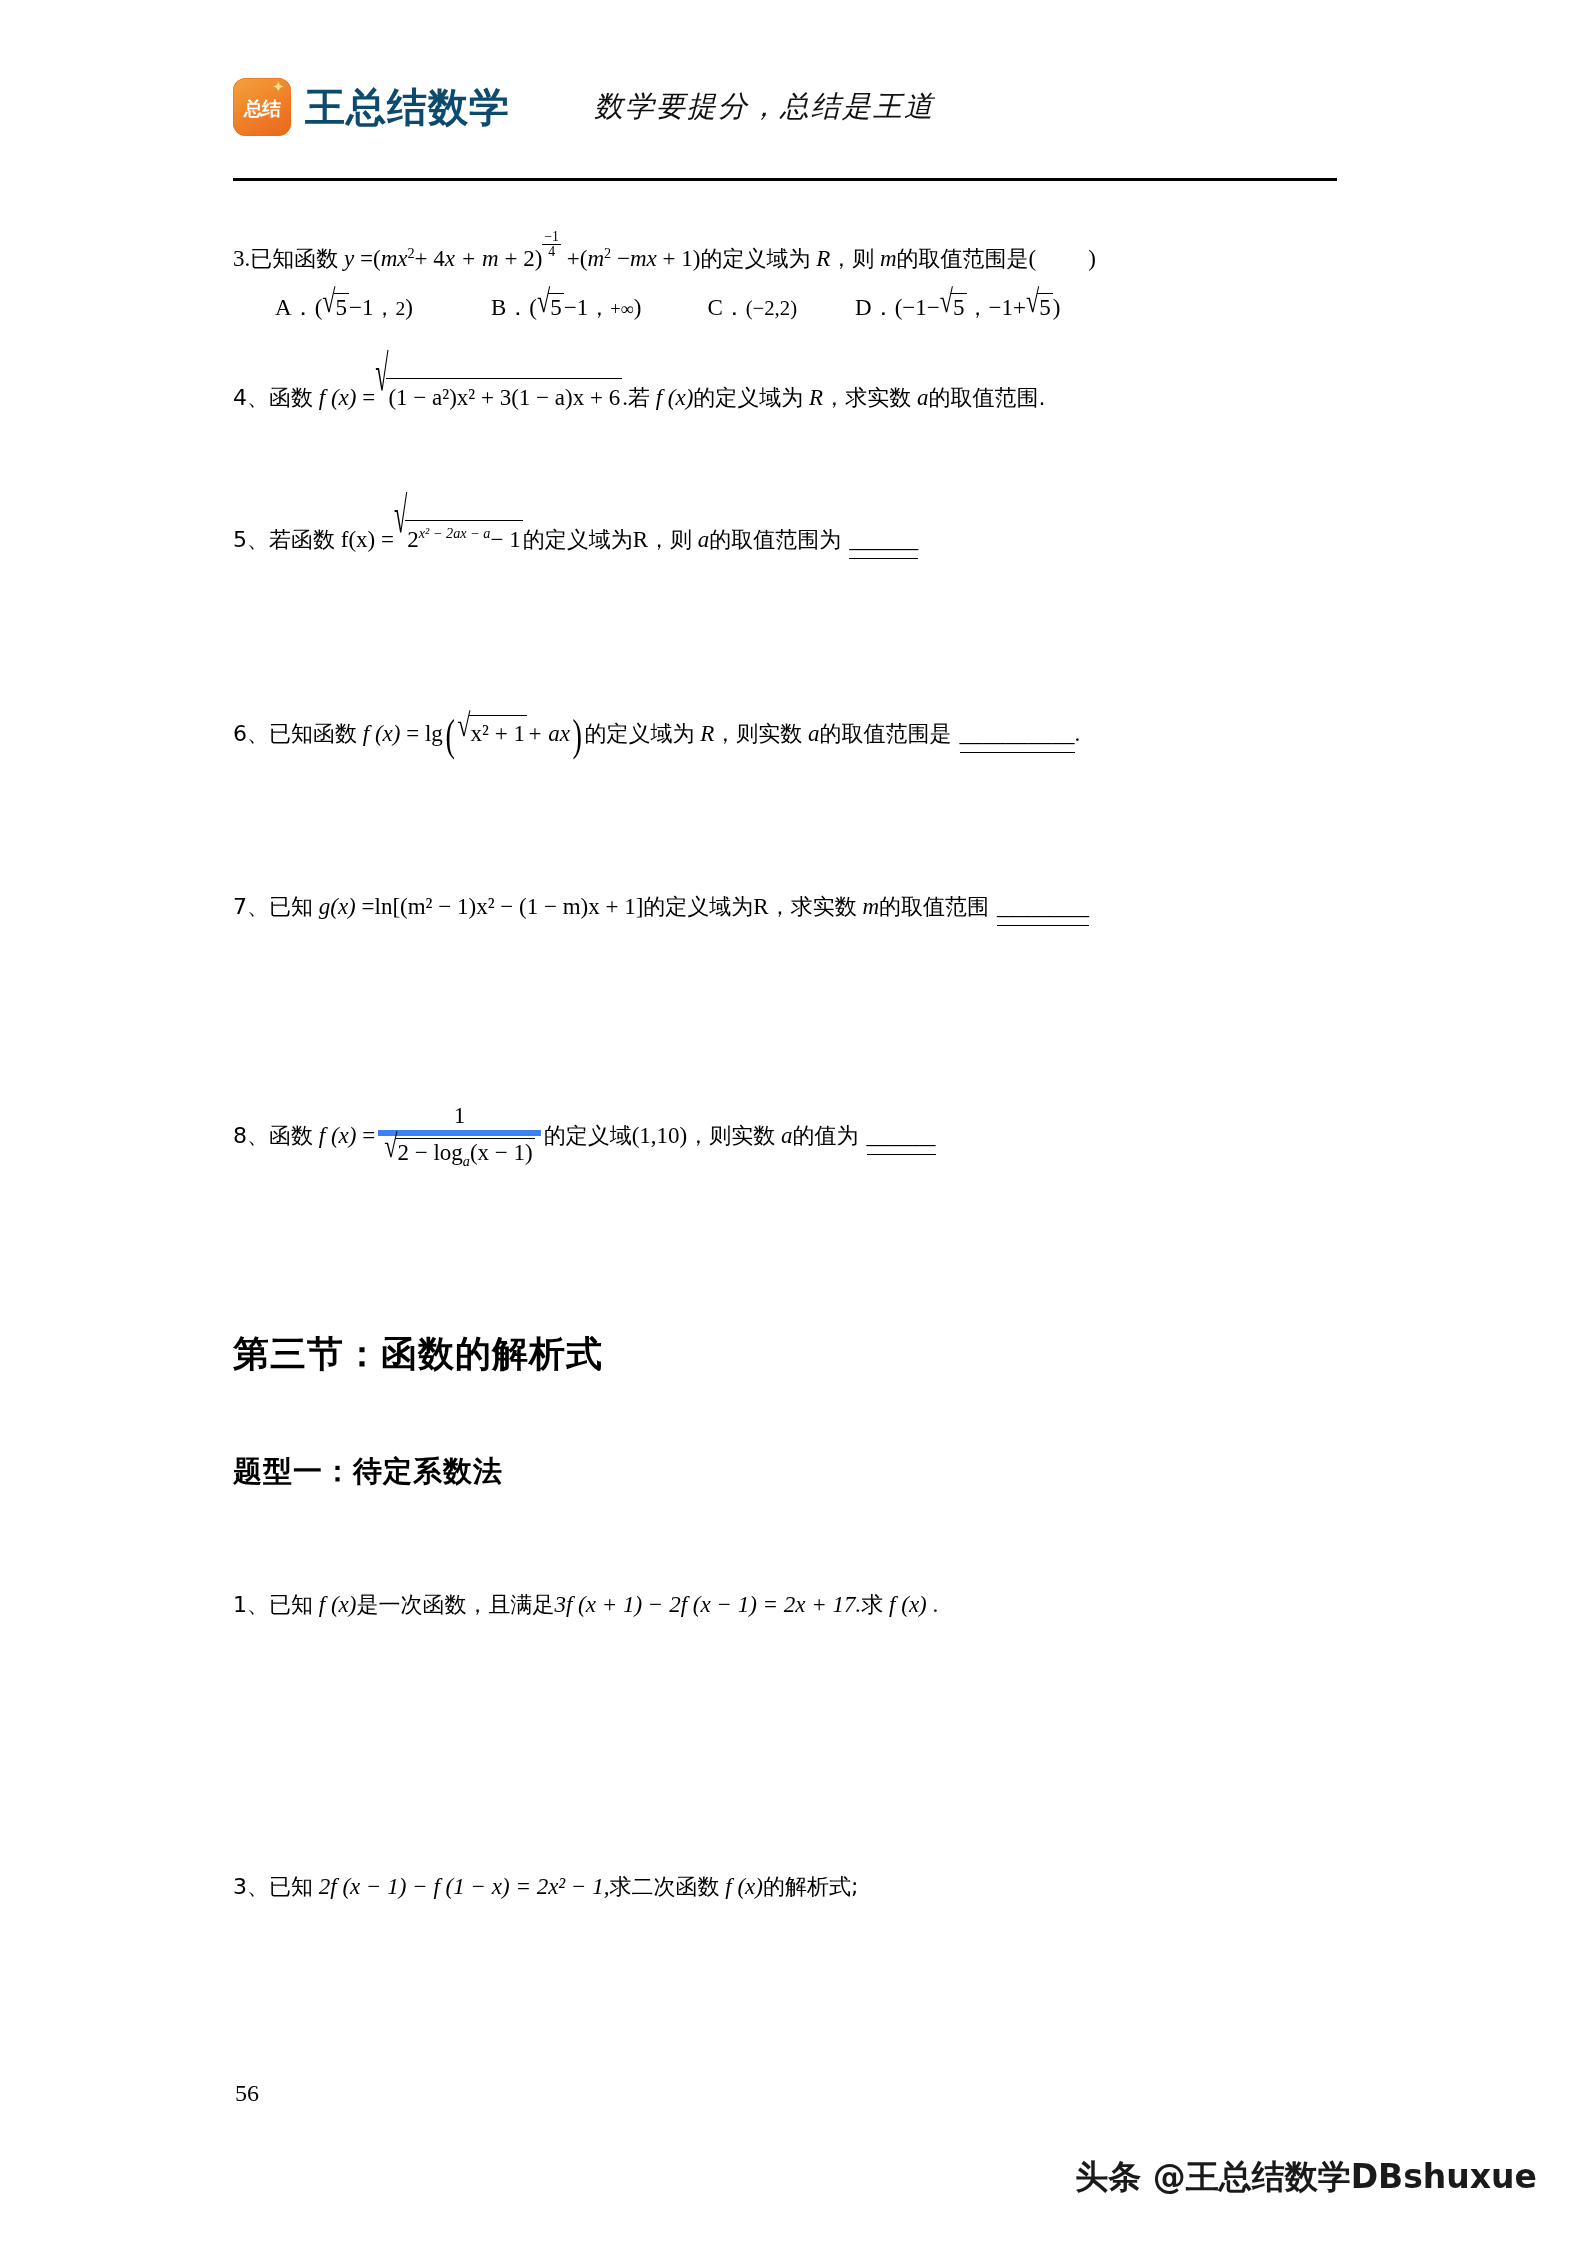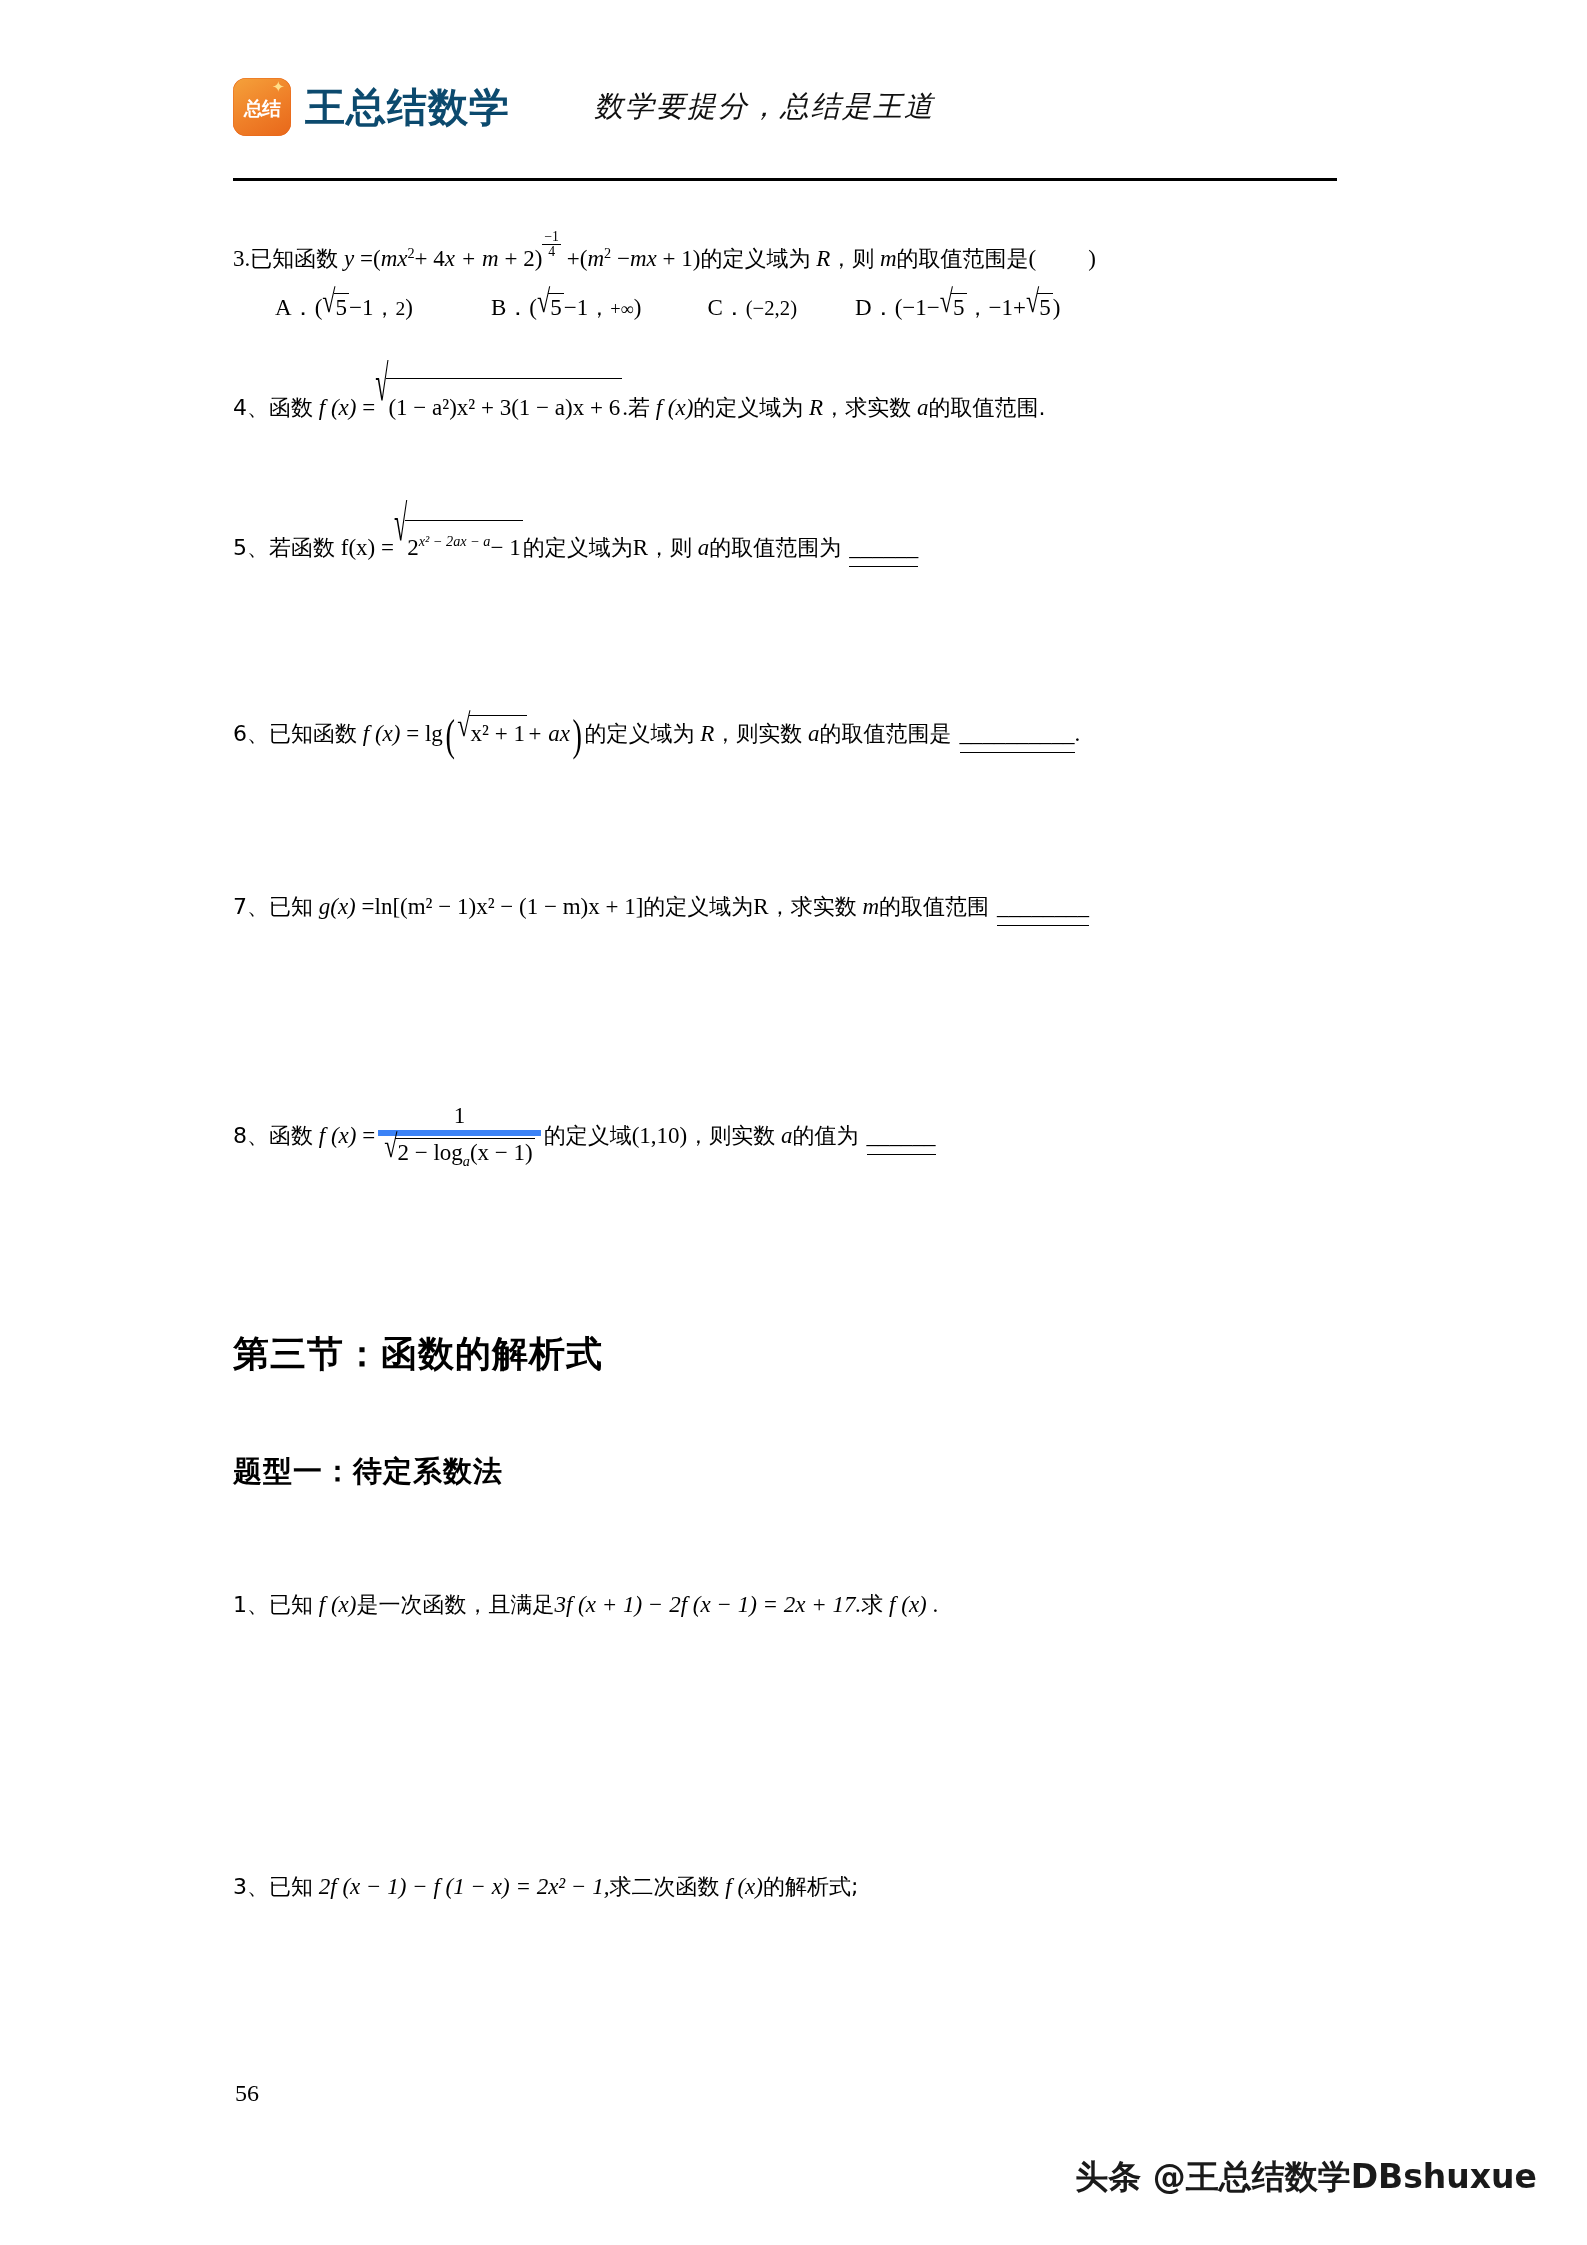--- a/index.html
+++ b/index.html
@@ -262,30 +262,30 @@
     <span class="mi">m</span><span class="cn">的取值范围是</span><span class="mn">(</span><span style="display:inline-block;width:52px"></span><span class="mn">)</span>
   </div>
 
   <div class="choices">
     <span class="choice"><span class="lab">A．</span><span class="mn">(</span><span class="rad"><span class="sign">√</span><span class="body">5</span></span><span class="mn">−1</span><span class="cn">，</span><span class="mn" style="font-size:0.85em">2</span><span class="mn">)</span></span><span class="gapA"></span><span class="choice"><span class="lab">B．</span><span class="mn">(</span><span class="rad"><span class="sign">√</span><span class="body">5</span></span><span class="mn">−1</span><span class="cn">，</span><span class="mn" style="font-size:0.8em">+∞</span><span class="mn">)</span></span><span class="gapB"></span><span class="choice"><span class="lab">C．</span><span class="mn" style="font-size:0.9em">(</span><span class="mn" style="font-size:0.9em">−2,2</span><span class="mn" style="font-size:0.9em">)</span></span><span class="gapC"></span><span class="choice"><span class="lab">D．</span><span class="mn">(</span><span class="mn">−1−</span><span class="rad"><span class="sign">√</span><span class="body">5</span></span><span class="cn">，</span><span class="mn">−1+</span><span class="rad"><span class="sign">√</span><span class="body">5</span></span><span class="mn">)</span></span>
   </div>
 
   <div class="q" style="top:378px">
     <span class="cn">4、</span><span class="cn">函数</span>
     <span class="mi">f (x)</span>
-    <span class="mn">=</span><span class="rad radbig"><span class="sign">√</span><span class="body" style="padding-top:12px"><span class="mn">(1 − a²)x² + 3(1 − a)x + 6</span></span></span><span class="mn">.</span><span class="cn">若</span>
+    <span class="mn">=</span><span class="rad radbig"><span class="sign">√</span><span class="body" style="padding-top:2px"><span class="mn">(1 − a²)x² + 3(1 − a)x + 6</span></span></span><span class="mn">.</span><span class="cn">若</span>
     <span class="mi">f (x)</span><span class="cn">的定义域为</span>
     <span class="mi">R</span><span class="cn">，求实数</span>
     <span class="mi">a</span><span class="cn">的取值范围.</span>
   </div>
 
   <div class="q" style="top:520px">
     <span class="cn">5、</span><span class="cn">若函数</span>
     <span class="mn">f(x)</span>
-    <span class="mn">=</span><span class="rad radbig"><span class="sign">√</span><span class="body" style="padding-top:10px"><span class="mn">2</span><sup class="exp">x² − 2ax − a</sup><span class="mn">− 1</span></span></span><span class="cn">的定义域为</span><span class="mn">R</span><span class="cn">，则</span>
+    <span class="mn">=</span><span class="rad radbig"><span class="sign">√</span><span class="body" style="padding-top:2px"><span class="mn">2</span><sup class="exp">x² − 2ax − a</sup><span class="mn">− 1</span></span></span><span class="cn">的定义域为</span><span class="mn">R</span><span class="cn">，则</span>
     <span class="mi">a</span><span class="cn">的取值范围为</span><span class="mn blank-line">______</span>
   </div>
 
   <div class="q" style="top:715px">
     <span class="cn">6、</span><span class="cn">已知函数</span>
     <span class="mi">f (x)</span>
     <span class="mn">=</span>
     <span class="mn">lg</span><span class="bigparen">(</span><span class="rad"><span class="sign">√</span><span class="body"><span class="mn">x² + 1</span></span></span><span class="mi">+ ax</span><span class="bigparen">)</span><span class="cn">的定义域为</span>
     <span class="mi">R</span><span class="cn">，则实数</span>
     <span class="mi">a</span><span class="cn">的取值范围是</span><span class="mn blank-line">__________</span><span class="mn">.</span>

